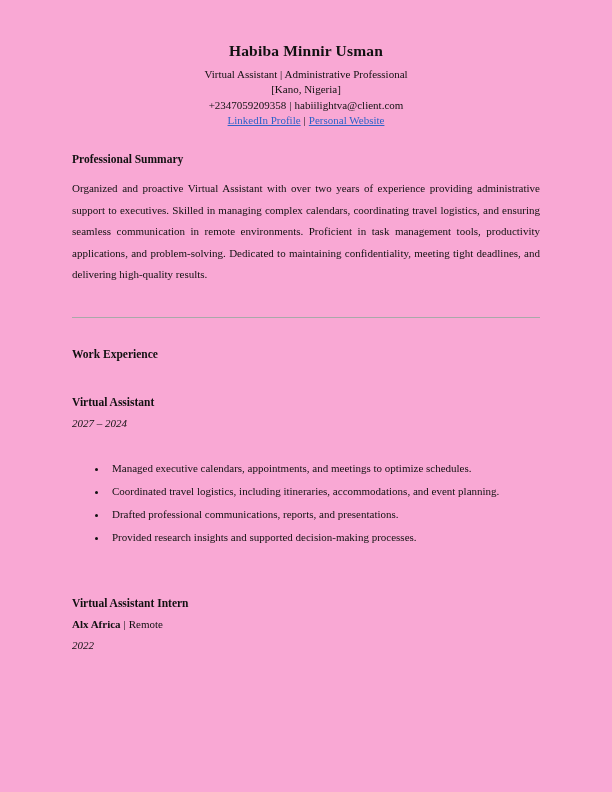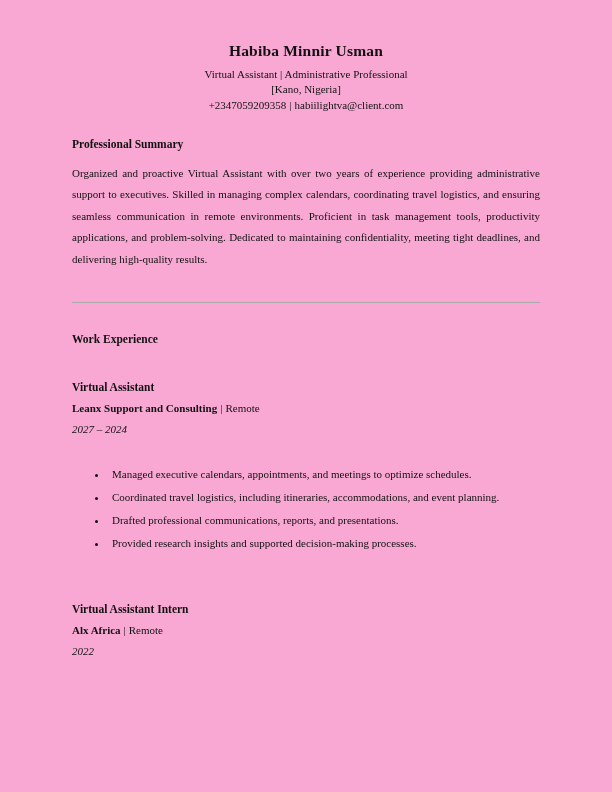--- a/index.html
+++ b/index.html
@@ -91,37 +91,37 @@
 
 <div class="page">
 
   <header class="header">
     <h1>Habiba Minnir Usman</h1>
     <div class="sub">Virtual Assistant | Administrative Professional</div>
     <div class="sub">[Kano, Nigeria]</div>
     <div class="sub">
       <span>+2347059209358</span><span class="sep">|</span><span>habiilightva@client.com</span>
     </div>
+    <div class="sub">
+      <a href="#" class="link">LinkedIn Profile</a><span class="sep">|</span><a href="#" class="link">Personal Website</a>
+    </div>
   </header>
 
   <section class="summary-section">
     <h2>Professional Summary</h2>
     <p class="summary-body">Organized and proactive Virtual Assistant with over two years of experience providing administrative support to executives. Skilled in managing complex calendars, coordinating travel logistics, and ensuring seamless communication in remote environments. Proficient in task management tools, productivity applications, and problem-solving. Dedicated to maintaining confidentiality, meeting tight deadlines, and delivering high-quality results.</p>
   </section>
 
   <hr class="divider">
 
   <section>
     <h2>Work Experience</h2>
 
     <div class="job">
       <h3 class="job-title">Virtual Assistant</h3>
-      <div class="company-line">
-        <span class="company">Leanx Support and Consulting</span><span class="sep">|</span><span>Remote</span>
-      </div>
       <div class="dates">2027 – 2024</div>
       <ul class="bullets">
         <li>Managed executive calendars, appointments, and meetings to optimize schedules.</li>
         <li>Coordinated travel logistics, including itineraries, accommodations, and event planning.</li>
         <li>Drafted professional communications, reports, and presentations.</li>
         <li>Provided research insights and supported decision-making processes.</li>
       </ul>
     </div>
 
     <div class="job second">

